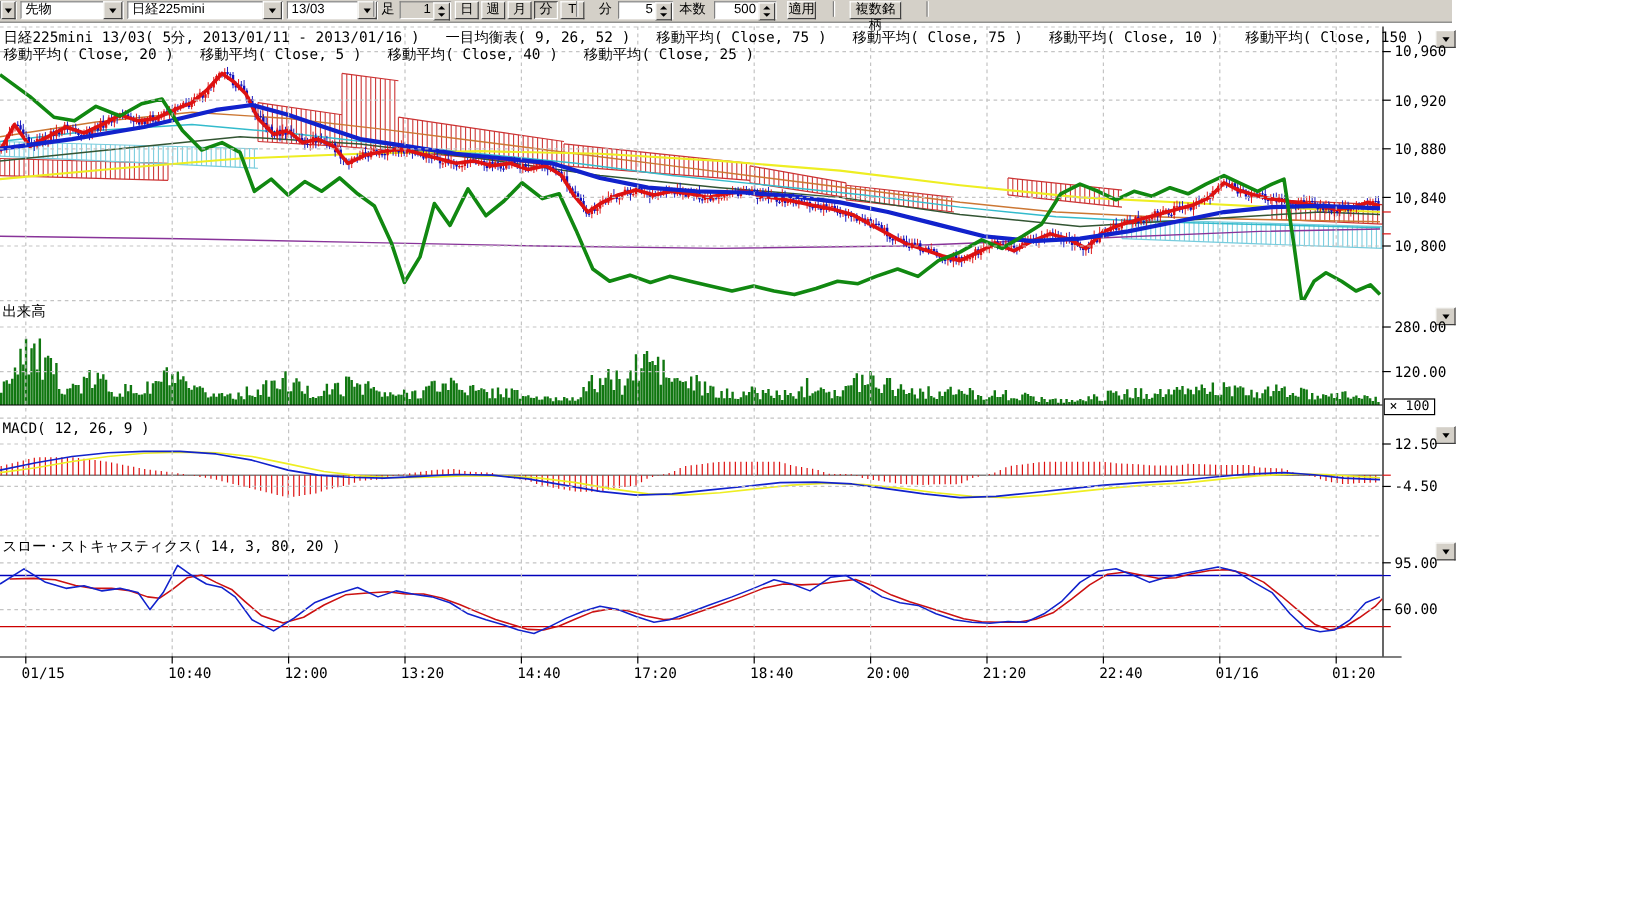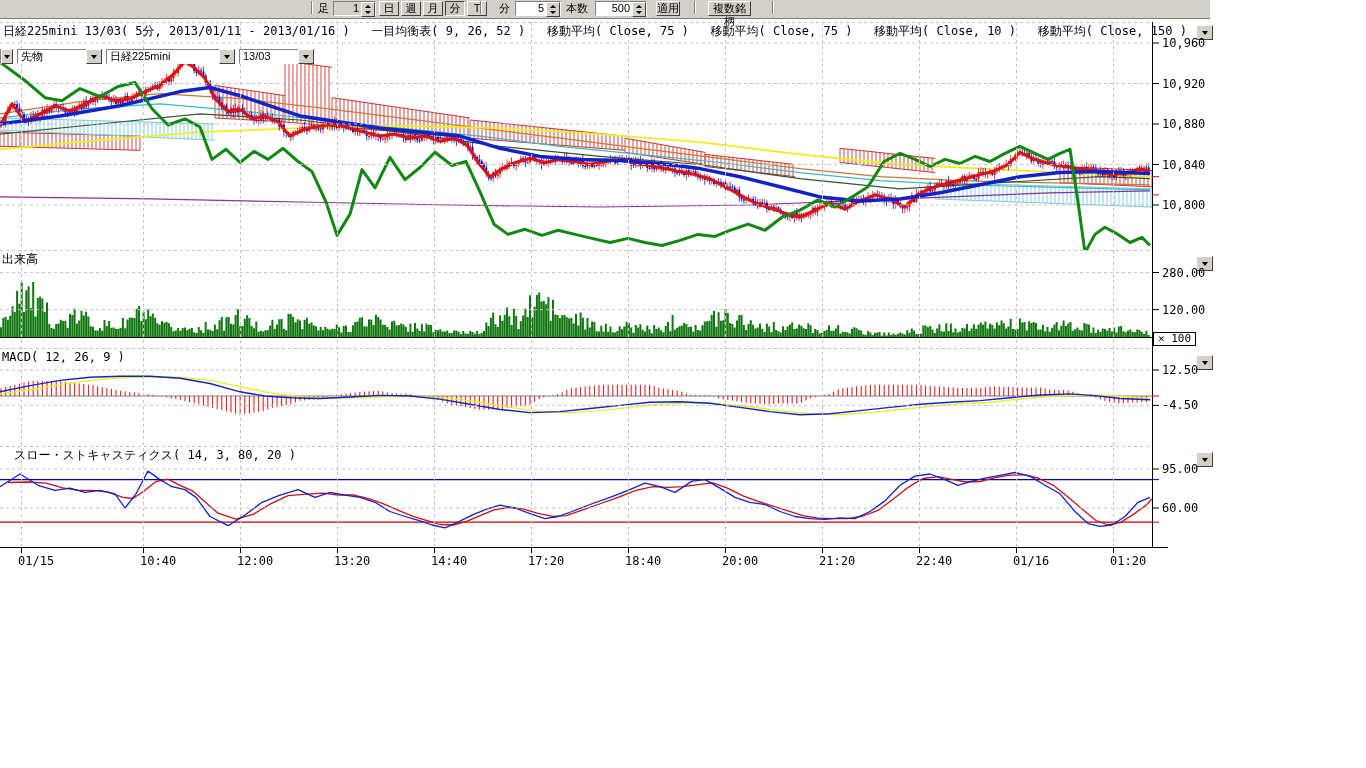--- a/index.html
+++ b/index.html
@@ -2,21 +2,21 @@
 <html><head>
 <meta charset="utf-8">
 <style>
   html,body{margin:0;padding:0;background:#fff;width:1366px;height:768px;overflow:hidden;
     font-family:"Liberation Sans",sans-serif;}
   #app{position:relative;width:1366px;height:768px;background:#fff;}
   
   #toolbar{position:absolute;left:0;top:0;width:1210px;height:18px;background:#d4d0c8;
     border-bottom:1px solid #808080;font-size:11px;color:#000;}
   .tb{position:absolute;top:1px;height:15px;box-sizing:border-box;}
-  .combo{background:#fff;border:1px solid;border-color:#808080 #fff #fff #808080;display:flex;align-items:center;margin-top:48px;}
+  .combo{background:#fff;border:1px solid;border-color:#808080 #fff #fff #808080;display:flex;align-items:center;}
   .combo .ctext{flex:1;padding:0 3px;white-space:nowrap;overflow:hidden;font-size:11px;line-height:13px;}
   .combo .carr{width:14px;height:13px;background:#d4d0c8;border:1px solid;border-color:#fff #404040 #404040 #fff;
     display:flex;align-items:center;justify-content:center;}
   .tri-dn{width:0;height:0;border-left:3px solid transparent;border-right:3px solid transparent;border-top:4px solid #000;}
   .wbtn{background:#d4d0c8;border:1px solid;border-color:#fff #404040 #404040 #fff;text-align:center;
     font-size:11px;line-height:13px;cursor:default;}
   .wbtn.pressed{border-color:#404040 #fff #fff #404040;background:#cdc9c1;}
   .lbl{line-height:15px;font-size:11px;}
   .spinbox{background:#fff;border:1px solid;border-color:#808080 #fff #fff #808080;display:flex;}
   .spinbox.dis{background:#d4d0c8;}
@@ -221,23 +221,24 @@
         <span class="sval">500</span>
         <span class="spin"></span>
       </div>
     <div class="tb wbtn" style="left:656px;width:24px">適用</div>
     <div class="tb groove" style="left:694px"></div>
     <div class="tb wbtn" style="left:708px;width:43px">複数銘柄</div>
     <div class="tb groove" style="left:772px"></div>
   </div>
 
   <div class="ctext-abs" style="left:3px;top:25px">日経225mini 13/03( 5分, 2013/01/11 - 2013/01/16 )   一目均衡表( 9, 26, 52 )   移動平均( Close, 75 )   移動平均( Close, 75 )   移動平均( Close, 10 )   移動平均( Close, 150 )</div>
+  <div class="ctext-abs" style="left:3px;top:39px">移動平均( Close, 20 )   移動平均( Close, 5 )   移動平均( Close, 40 )   移動平均( Close, 25 )</div>
   <div class="ctext-abs" style="left:2px;top:253px">出来高</div>
   <div class="ctext-abs" style="left:2px;top:351px">MACD( 12, 26, 9 )</div>
-  <div class="ctext-abs" style="left:14px;top:449px">スロー・ストキャスティクス( 14, 3, 80, 20 )</div>
+  <div class="ctext-abs" style="left:2px;top:449px">スロー・ストキャスティクス( 14, 3, 80, 20 )</div>
   <div id="multbox" style="left:1153px;top:332px">× 100</div>
 
   <div class="panel-dd" style="left:1196px;top:25px">
       <span class="tri-dn"></span>
     </div>
   <div class="panel-dd" style="left:1196px;top:256px">
       <span class="tri-dn"></span>
     </div>
   <div class="panel-dd" style="left:1196px;top:355px">
       <span class="tri-dn"></span>

